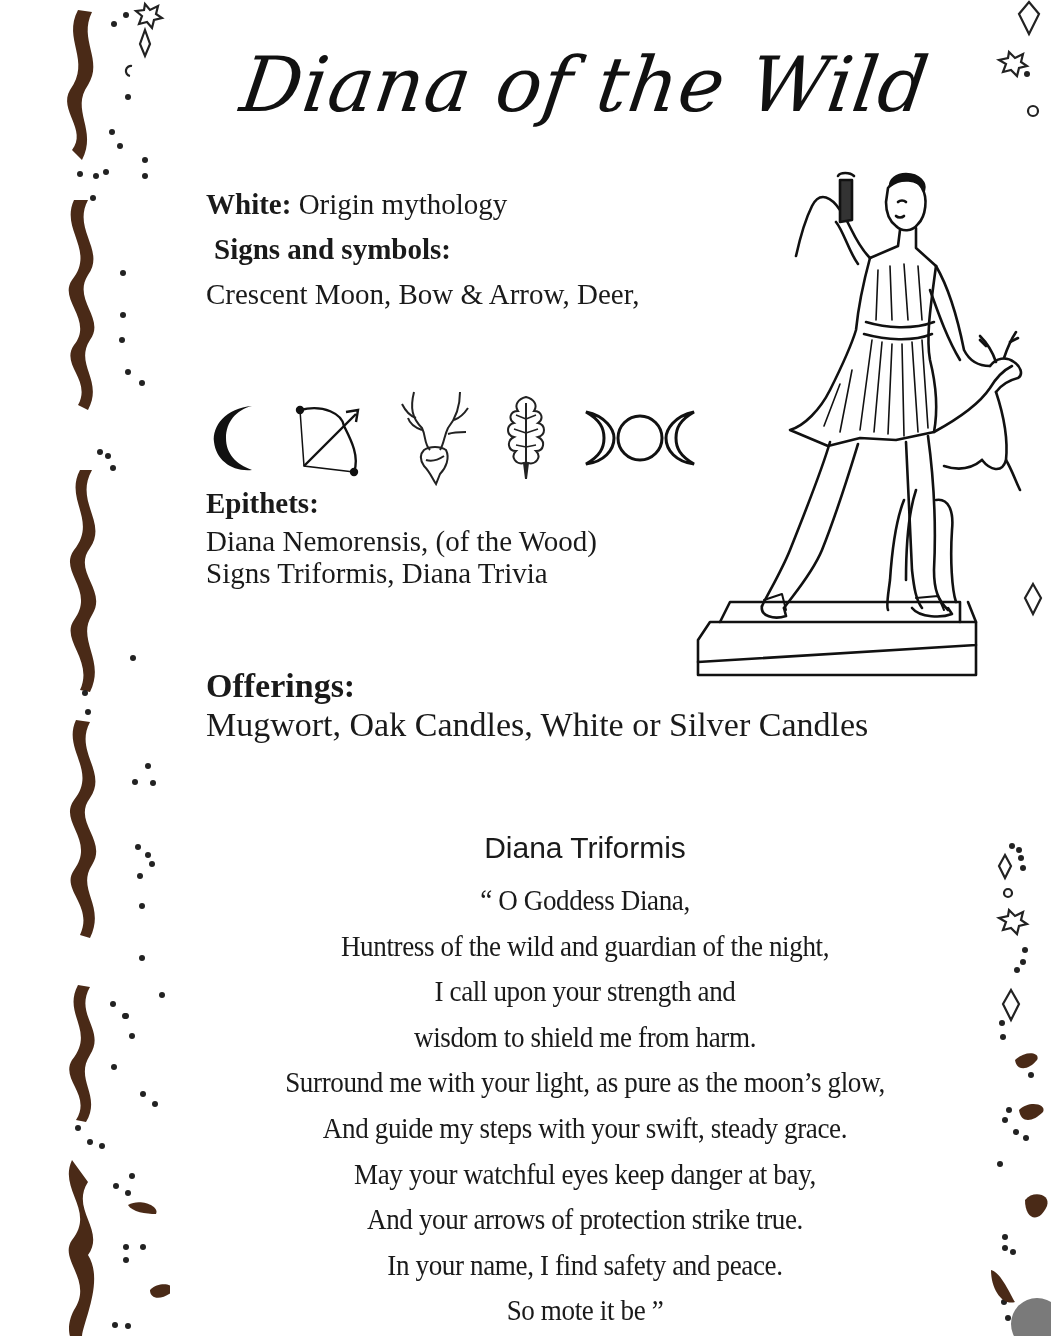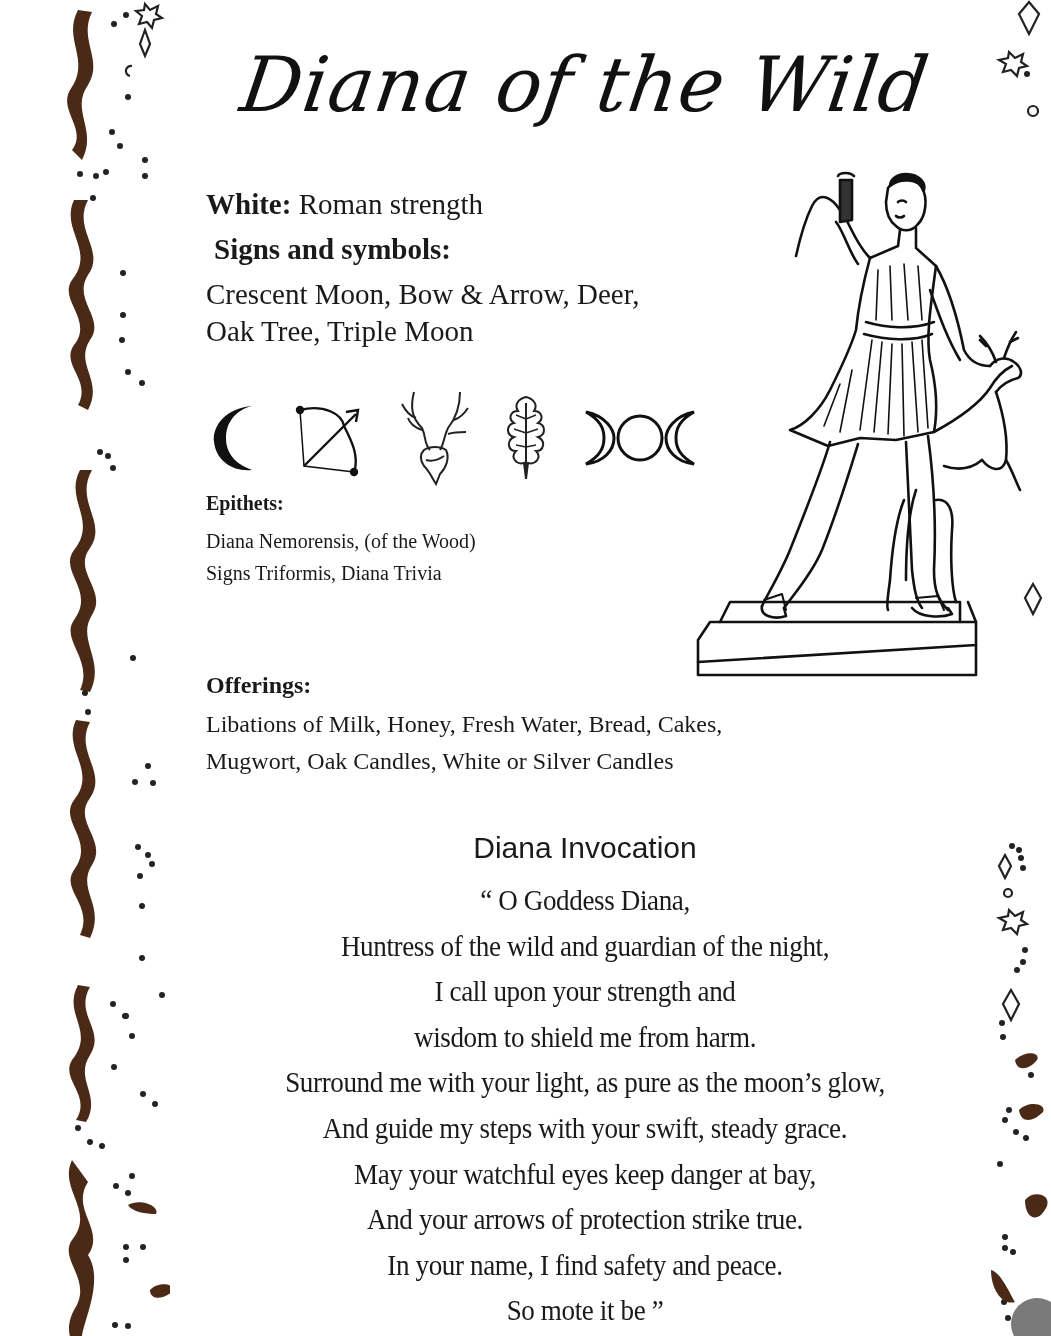--- a/index.html
+++ b/index.html
@@ -75,32 +75,32 @@
       display: flex;
       align-items: center;
       gap: 24px;
     }
     .symbols svg { display: block; }
 
     .epithets {
       position: absolute;
       left: 206px; top: 487px;
       width: 520px;
-      font-size: 20px;
+      font-size: 29px;
       line-height: 32px;
       font-family: Liberation Serif, serif;
     }
     .epithets .label { display: block; margin-bottom: 6px; }
     .epithets .line { display: block; }
 
     .offerings {
       position: absolute;
       left: 206px; top: 667px;
       width: 820px;
-      font-size: 24px;
+      font-size: 34px;
       line-height: 37px;
     }
     .offerings .label { display: block; margin-bottom: 2px; font-weight: bold; }
     .offerings .line { display: block; }
 
     
     .statue {
       position: absolute;
       left: 690px; top: 170px;
       width: 340px; height: 520px;
@@ -252,25 +252,24 @@
   </g>
 </svg>
 
 <div class="corner-blob"></div>
 
 <div class="title">Diana of the Wild</div>
 
 <div class="info">
   <div class="row-origin">
     <span class="label">White:</span>
-    <span>Roman strength</span>
+    <span>Origin mythology</span>
   </div>
   <div class="row-signs-label label">Signs and symbols:</div>
   <span class="signs-line">Crescent Moon, Bow &amp; Arrow, Deer,</span>
-  <span class="signs-line">Oak Tree, Triple Moon</span>
 </div>
 
 <div class="symbols">
 
   <svg width="60" height="80" viewBox="0 0 60 80">
     <path d="M46 8 C20 10 6 28 8 44 C10 62 26 74 46 72 C30 66 20 56 20 40 C20 24 30 12 46 8 Z" fill="#111"></path>
   </svg>
 
   <svg width="80" height="84" viewBox="0 0 80 84" fill="none" stroke="#111" stroke-width="2.4">
     <circle cx="10" cy="14" r="3" fill="#111"></circle>
@@ -375,26 +374,25 @@
 
   <path d="M214 330 C206 350 202 380 200 410 C198 426 196 436 198 440"></path>
   <path d="M226 320 C218 344 216 380 216 410"></path>
 
   <path d="M74 430 L92 424 L96 440" stroke-width="2"></path>
   <path d="M226 428 L248 426 L254 440" stroke-width="2"></path>
 </svg>
 
 <div class="offerings">
   <span class="label">Offerings:</span>
-  <span class="line">Libations of Milk, Honey, Fresh Water, Bread, Cakes,</span>
   <span class="line">Mugwort, Oak Candles, White or Silver Candles</span>
 </div>
 
 <div class="invocation">
-  <div class="invocation-title">Diana Invocation</div>
+  <div class="invocation-title">Diana Triformis</div>
   <span class="verse">“ O Goddess Diana,</span>
   <span class="verse">Huntress of the wild and guardian of the night,</span>
   <span class="verse">I call upon your strength and</span>
   <span class="verse">wisdom to shield me from harm.</span>
   <span class="verse">Surround me with your light, as pure as the moon’s glow,</span>
   <span class="verse">And guide my steps with your swift, steady grace.</span>
   <span class="verse">May your watchful eyes keep danger at bay,</span>
   <span class="verse">And your arrows of protection strike true.</span>
   <span class="verse">In your name, I find safety and peace.</span>
   <span class="verse">So mote it be ”</span>

